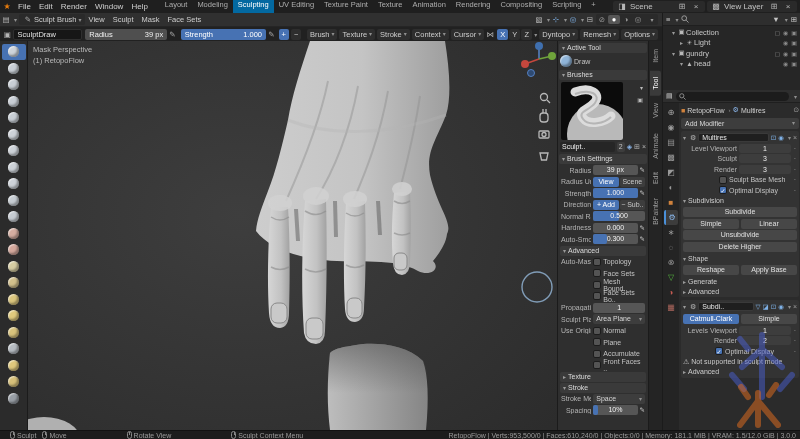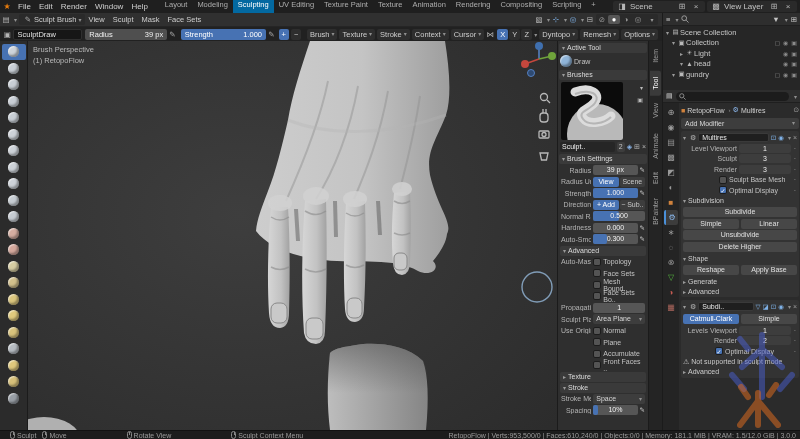--- a/index.html
+++ b/index.html
@@ -396,21 +396,21 @@
     <g>
           <rect x="511" y="90" width="10" height="7" rx="1"></rect>
           <circle cx="516" cy="93.5" r="2"></circle>
         </g>
     <g>
           <path d="M512,112 l8,0 l-1.5,7 l-5,0 Z"></path>
         </g>
   </g>
 </svg>
 <div class="abs" id="vpoverlay" style="left:5px;top:3px">
-  <div>Brush Perspective</div>
+  <div>Mask Perspective</div>
   <div>(1) RetopoFlow</div>
 </div>
 </div>
 
 <div id="sidebar" class="abs">
   <div class="phead">
     <span class="exp">▾</span>
       <span>Active Tool</span>
   </div>
   <div class="srow" style="height:16px">
@@ -574,58 +574,53 @@
     <svg width="8" height="8">
         <circle cx="3.2" cy="3.2" r="2.4" fill="none" stroke="#9a9a9a"></circle>
         <line x1="5.2" y1="5.2" x2="7.5" y2="7.5" stroke="#9a9a9a"></line>
       </svg>
     <span style="margin-left:auto">▼</span>
     <span class="chev">▾</span>
     <span>⊞</span>
   </div>
   <div style="padding:1px 0 0 3px">
     <div class="orow">
-      <span class="exp">▾</span>
-        <span class="ic">▤</span>
-      <span>Scene Collection</span>
-    </div>
-    <div class="orow">
       <span class="exp" style="margin-left:6px">▾</span>
         <span class="ic">▣</span>
       <span>Collection</span>
       <span class="rgt">
           <span>▢</span>
           <span>◉</span>
           <span>▣</span>
         </span>
     </div>
     <div class="orow">
       <span class="exp" style="margin-left:14px">▸</span>
         <span class="ic">☀</span>
       <span>Light</span>
       <span class="rgt">
           <span>◉</span>
           <span>▣</span>
         </span>
     </div>
     <div class="orow">
-      <span class="exp" style="margin-left:14px">▾</span>
-        <span class="ic">▲</span>
-      <span>head</span>
-      <span class="rgt">
-          <span>◉</span>
-          <span>▣</span>
-        </span>
-    </div>
-    <div class="orow">
       <span class="exp" style="margin-left:6px">▾</span>
         <span class="ic">▣</span>
       <span>gundry</span>
       <span class="rgt">
           <span>▢</span>
+          <span>◉</span>
+          <span>▣</span>
+        </span>
+    </div>
+    <div class="orow">
+      <span class="exp" style="margin-left:14px">▾</span>
+        <span class="ic">▲</span>
+      <span>head</span>
+      <span class="rgt">
           <span>◉</span>
           <span>▣</span>
         </span>
     </div>
   </div>
 </div>
 
 <div id="props" class="abs">
   <div id="phdr">
     <span>▤</span>

